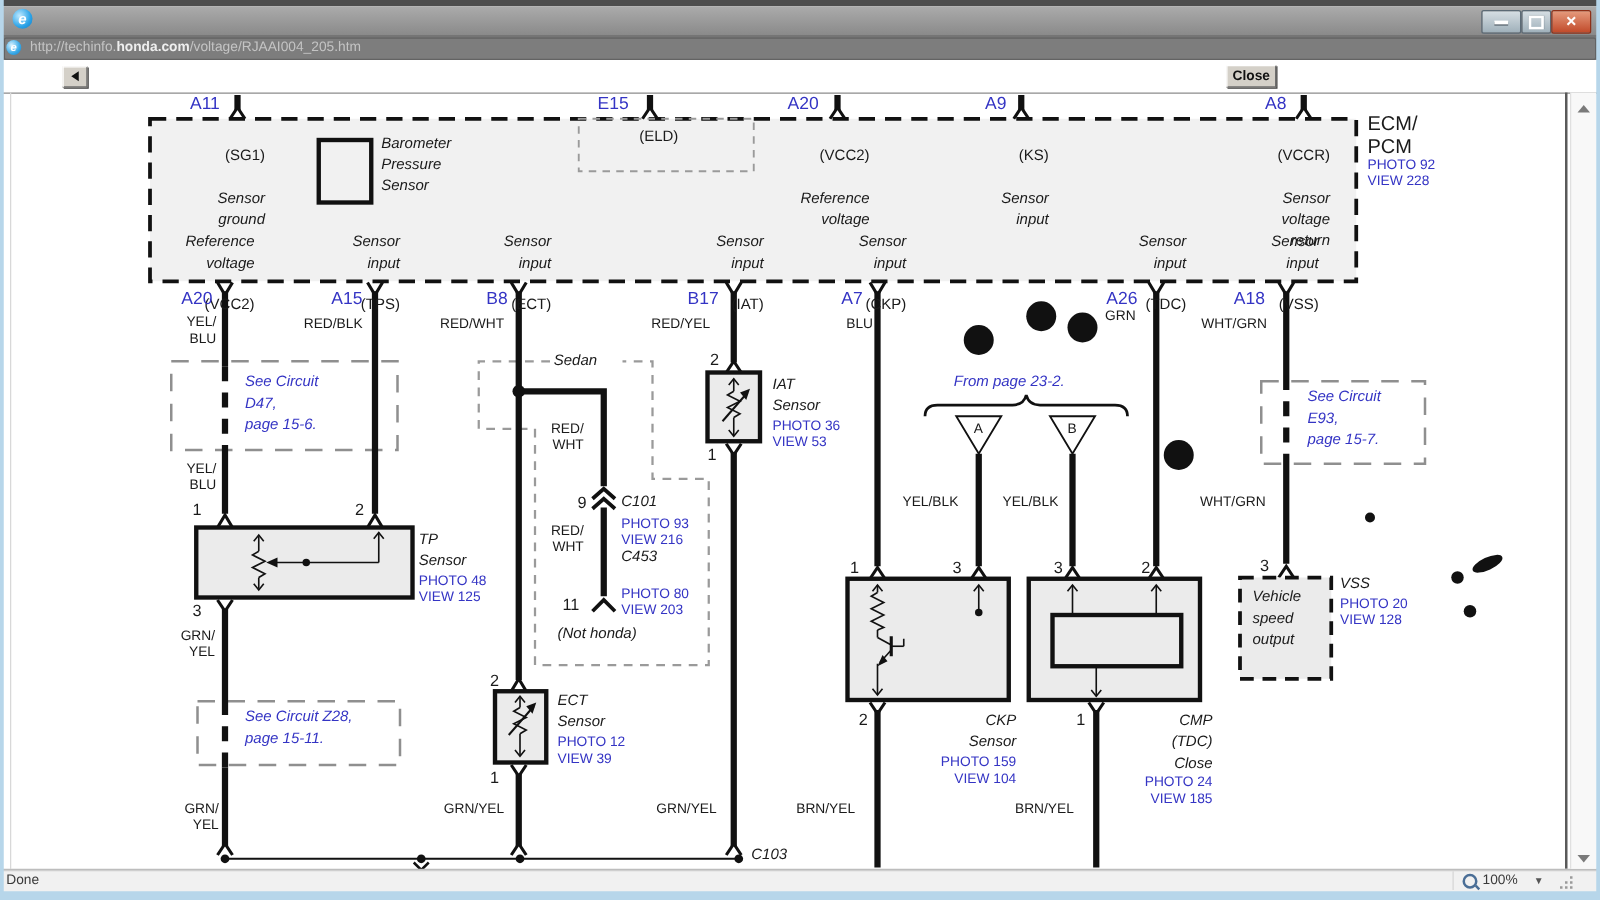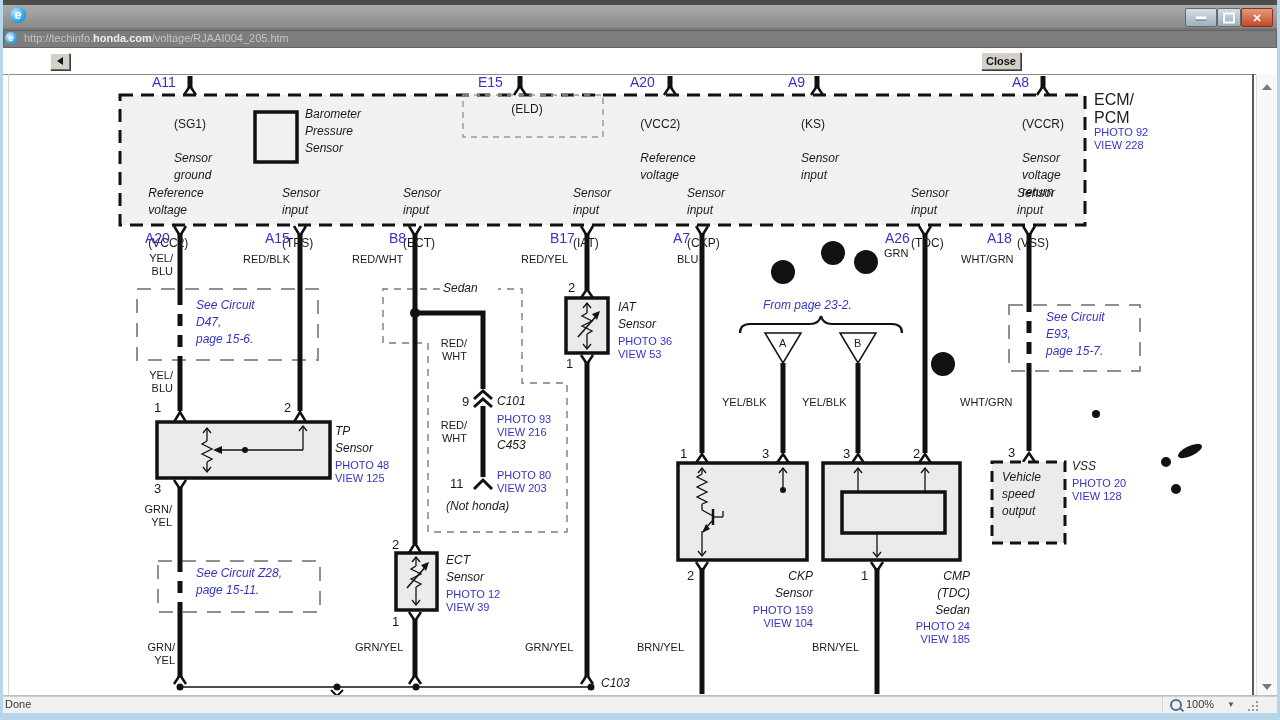--- a/index.html
+++ b/index.html
@@ -45,21 +45,21 @@
   .grip i{position:absolute;width:2px;height:2px;background:#9a9a9a;}
   
   .L{position:absolute;white-space:pre-line;color:#1a1a1a;}
   .s15{font-size:12px;line-height:17px;font-style:italic;}
   .s11{font-size:11px;line-height:12.5px;}
   .s12{font-size:12px;line-height:13.5px;}
   .s13{font-size:13px;line-height:14px;}
   .s16{font-size:16px;line-height:18px;}
   .pid{font-size:14px;line-height:15px;color:#3434c4;}
   .blue{color:#3434c4;}
-  .ctr{transform:translateX(-50%);text-align:left;}
+  .ctr{transform:translateX(-50%);text-align:right;}
   .rt{text-align:right;}
   svg{position:absolute;left:0;top:0;}
   .magn{position:absolute;left:1170px;top:699px;width:8px;height:8px;border:2px solid #4a6e96;border-radius:50%;}
   .magn::after{content:"";position:absolute;left:8px;top:8px;width:4px;height:2px;background:#4a6e96;transform:rotate(45deg);}
   .zoomdd{position:absolute;left:1227px;top:700px;font-size:8px;color:#555;}
   .statussep{position:absolute;left:1162px;top:697px;width:1px;height:15px;background:#d6d6d6;}
 </style>
 </head>
 <body>
 
@@ -412,21 +412,21 @@
   <div class="L s15 rt" style="right:467px;top:568px">CKP
 Sensor</div>
   <div class="L s11 blue rt" style="right:467px;top:604px">PHOTO 159</div>
   <div class="L s11 blue rt" style="right:467px;top:617px">VIEW 104</div>
 
   <div class="L s13" style="left:843px;top:447px">3</div>
   <div class="L s13" style="left:913px;top:447px">2</div>
   <div class="L s13" style="left:861px;top:569px">1</div>
   <div class="L s15 rt" style="right:310px;top:568px">CMP
 (TDC)
-Sedan</div>
+Close</div>
   <div class="L s11 blue rt" style="right:310px;top:620px">PHOTO 24</div>
   <div class="L s11 blue rt" style="right:310px;top:633px">VIEW 185</div>
 
   <div class="L s13" style="left:1008px;top:446px">3</div>
   <div class="L s15" style="left:1002px;top:469px">Vehicle
 speed
 output</div>
   <div class="L s15" style="left:1072px;top:458px">VSS</div>
   <div class="L s11 blue" style="left:1072px;top:477px">PHOTO 20</div>
   <div class="L s11 blue" style="left:1072px;top:490px">VIEW 128</div>

